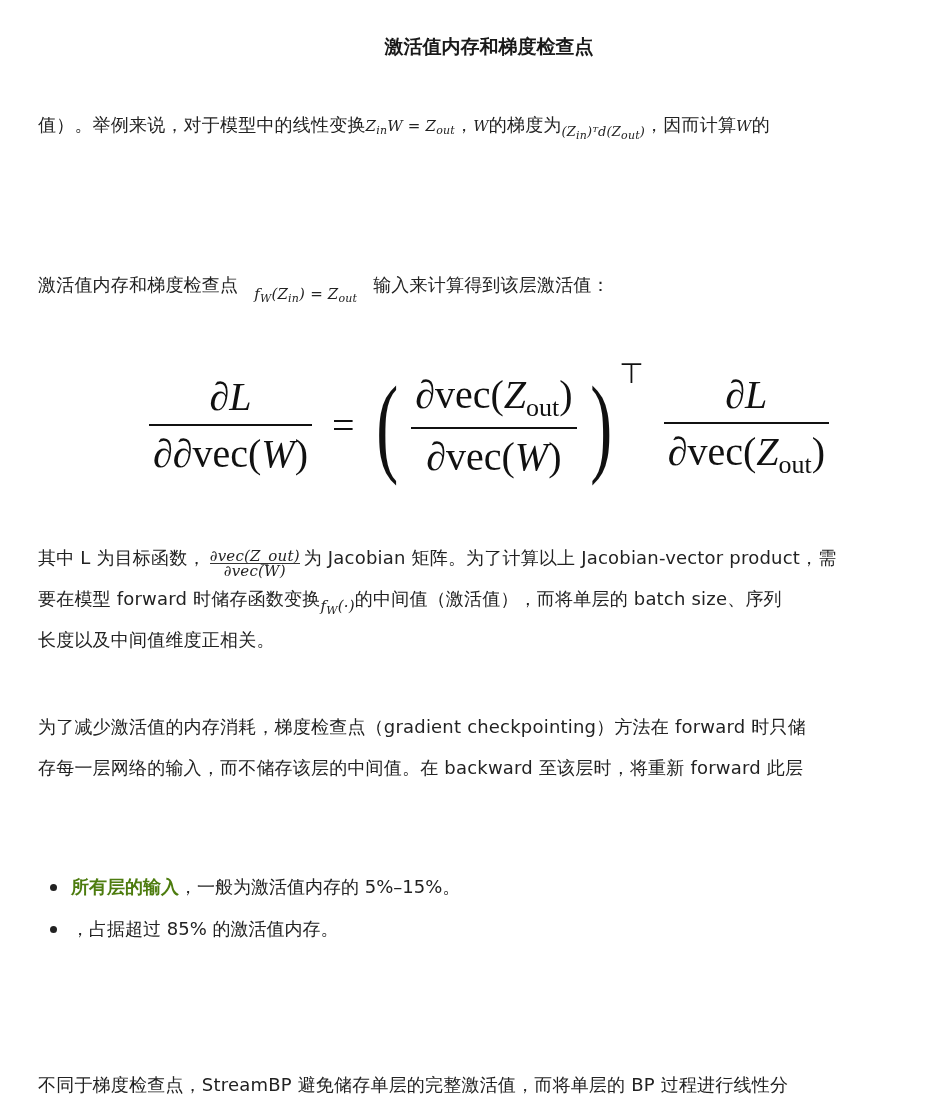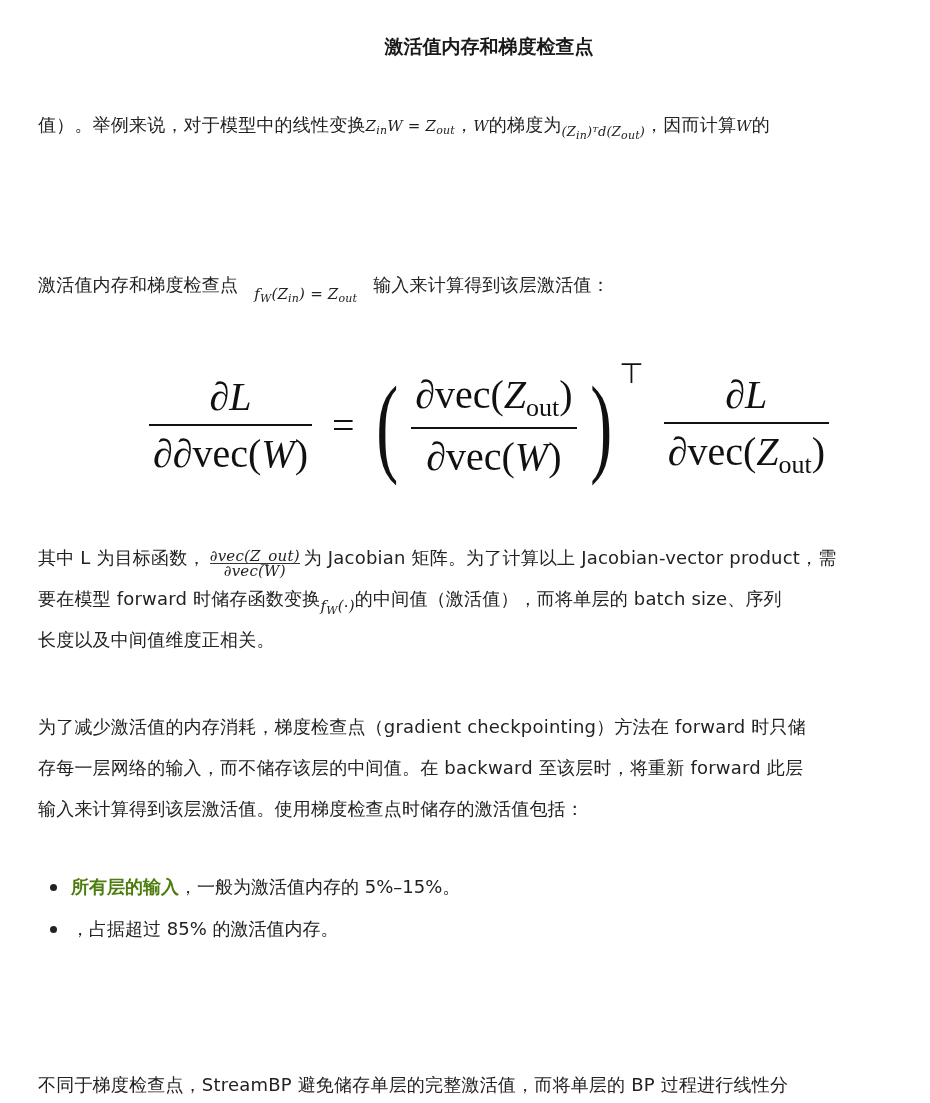--- a/index.html
+++ b/index.html
@@ -88,21 +88,20 @@
     </div>
     <div class="line">
       <span>要在模型 forward 时储存函数变换</span><span class="m" style="position:relative; top:6px;"><span>f</span><span class="ms">W</span><span>(·)</span></span><span>的中间值（激活值），而将单层的 batch size、序列</span>
     </div>
     <div class="line">长度以及中间值维度正相关。</div>
   </div>
 
   <div class="p" style="top:706px;">
     <div class="line">为了减少激活值的内存消耗，梯度检查点（gradient checkpointing）方法在 forward 时只储</div>
     <div class="line">存每一层网络的输入，而不储存该层的中间值。在 backward 至该层时，将重新 forward 此层</div>
-    <div class="line">输入来计算得到该层激活值。使用梯度检查点时储存的激活值包括：</div>
   </div>
 
   <div class="bullets">
     <div class="bullet-item">
       <span class="dot"></span>
       <span class="hl">所有层的输入</span>
         <span>，一般为激活值内存的 5%–15%。</span>
     </div>
     <div class="bullet-item">
       <span class="dot"></span>

